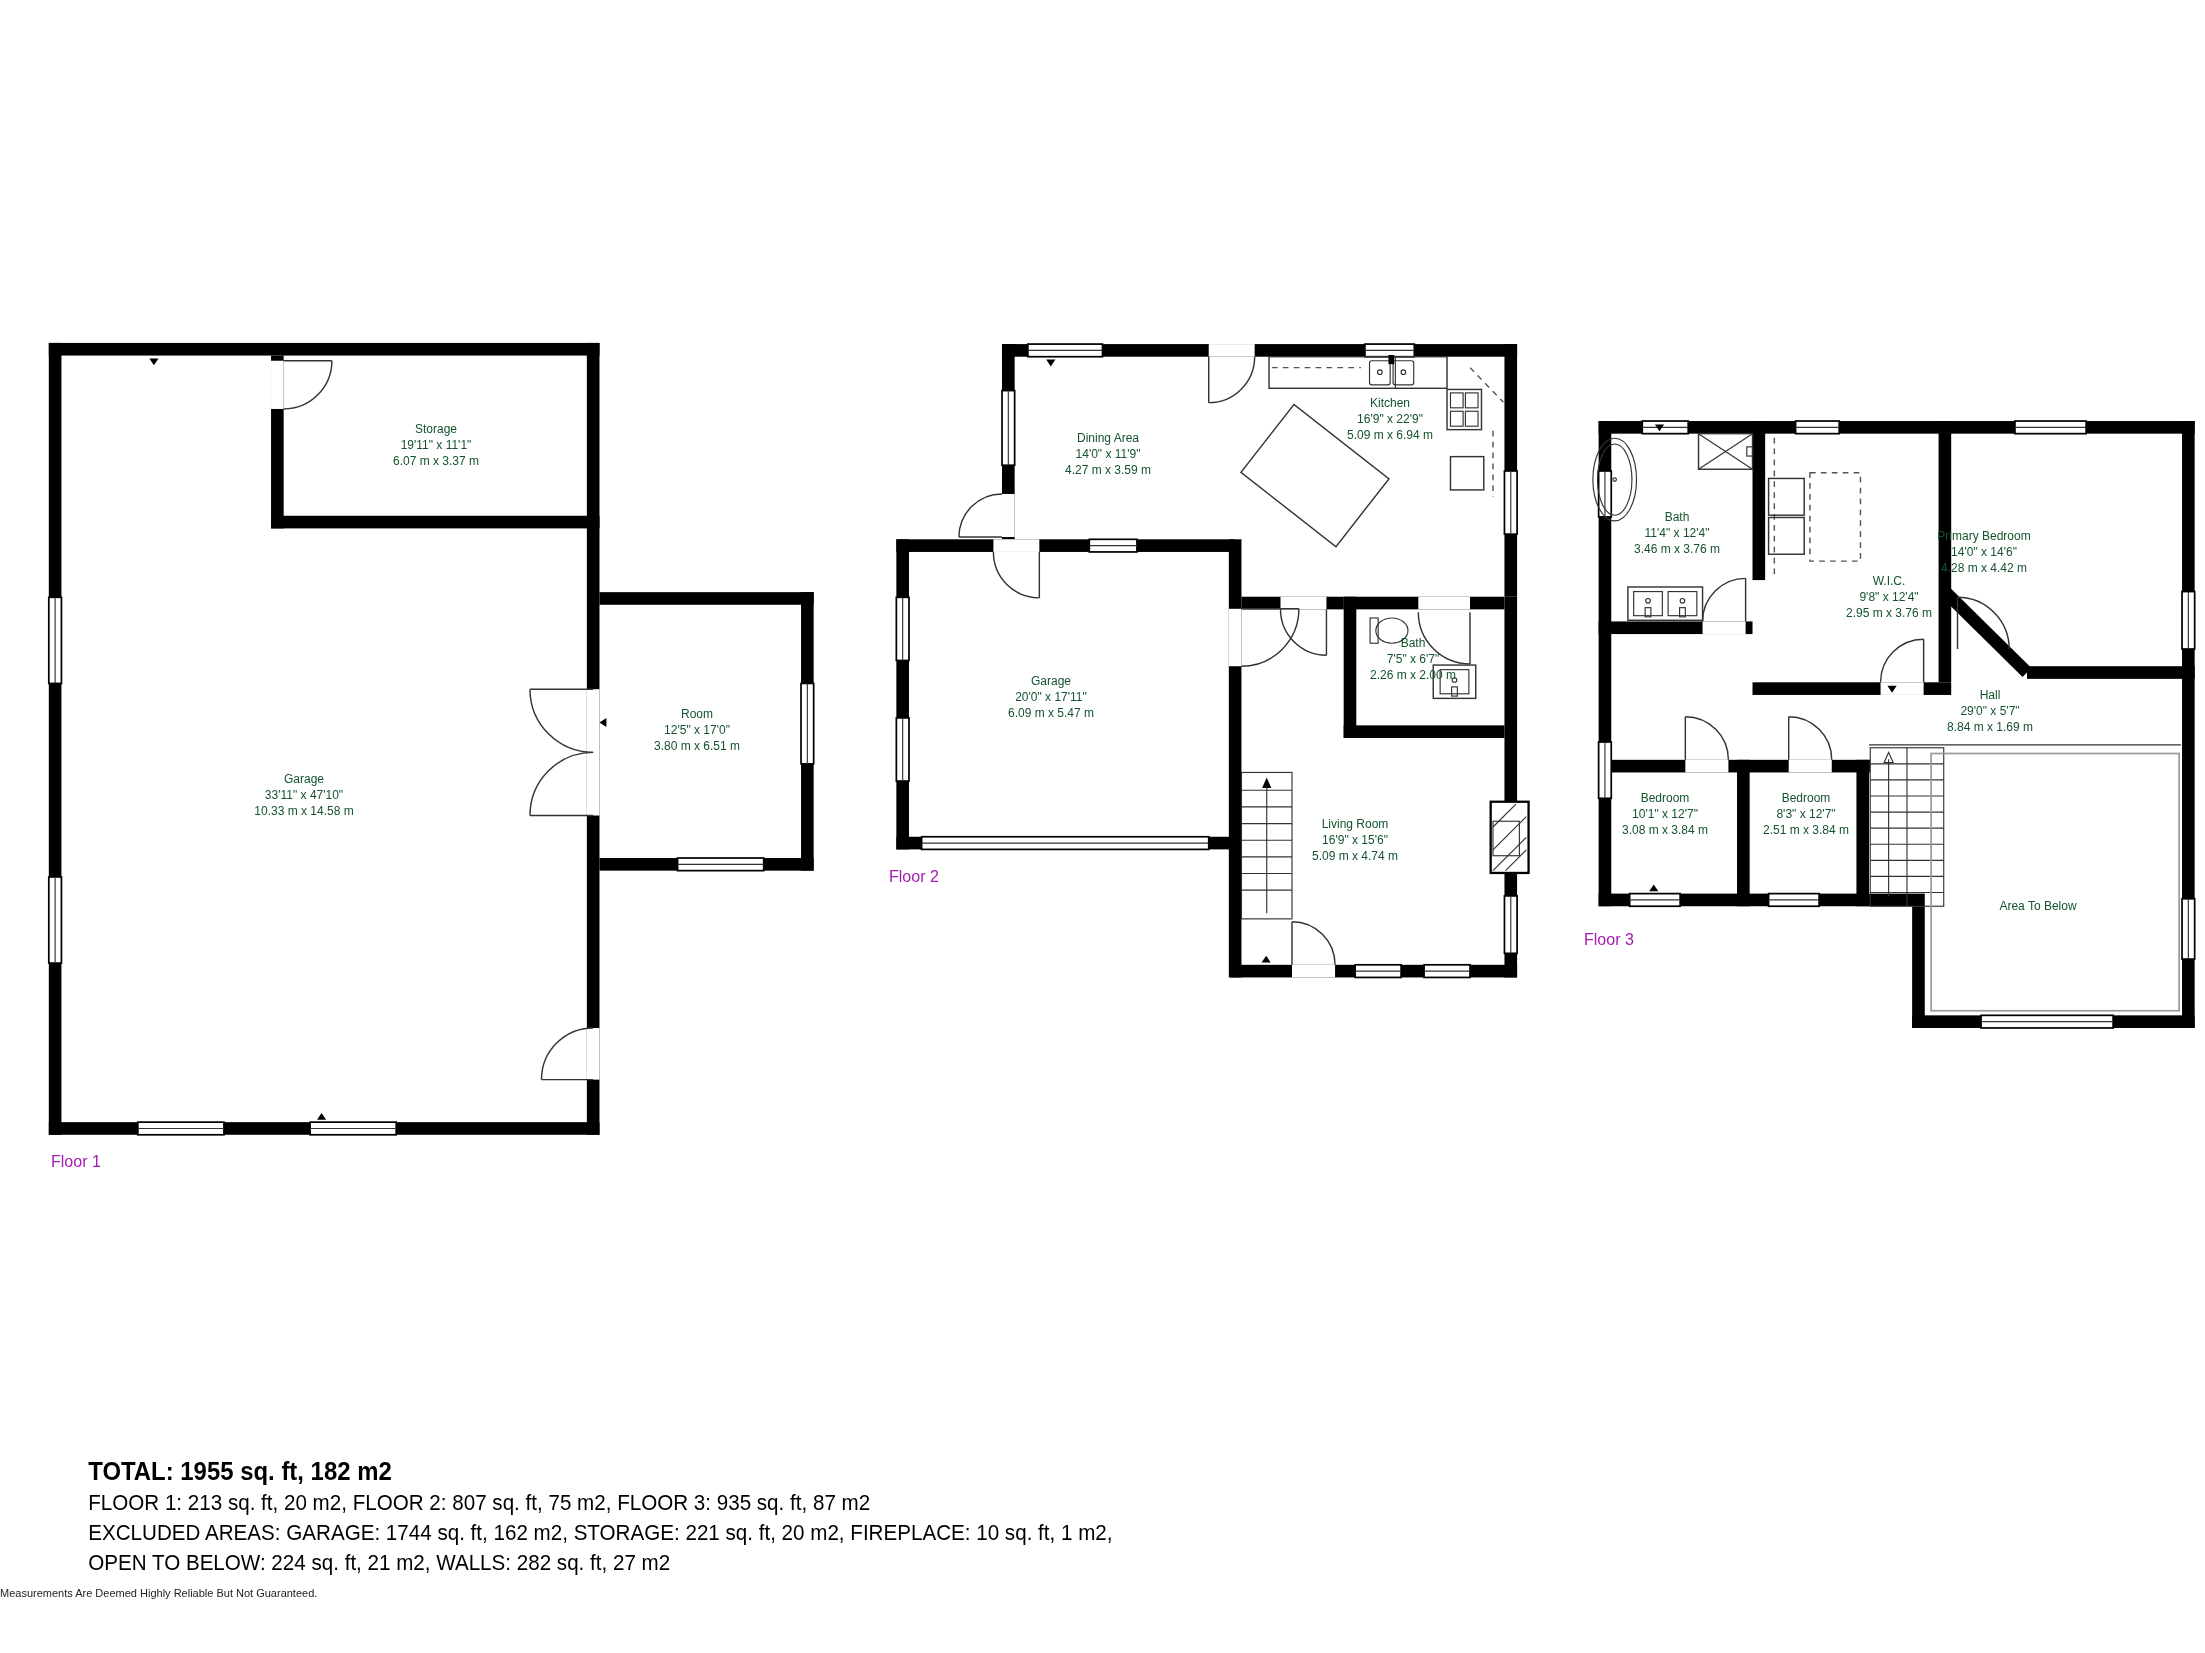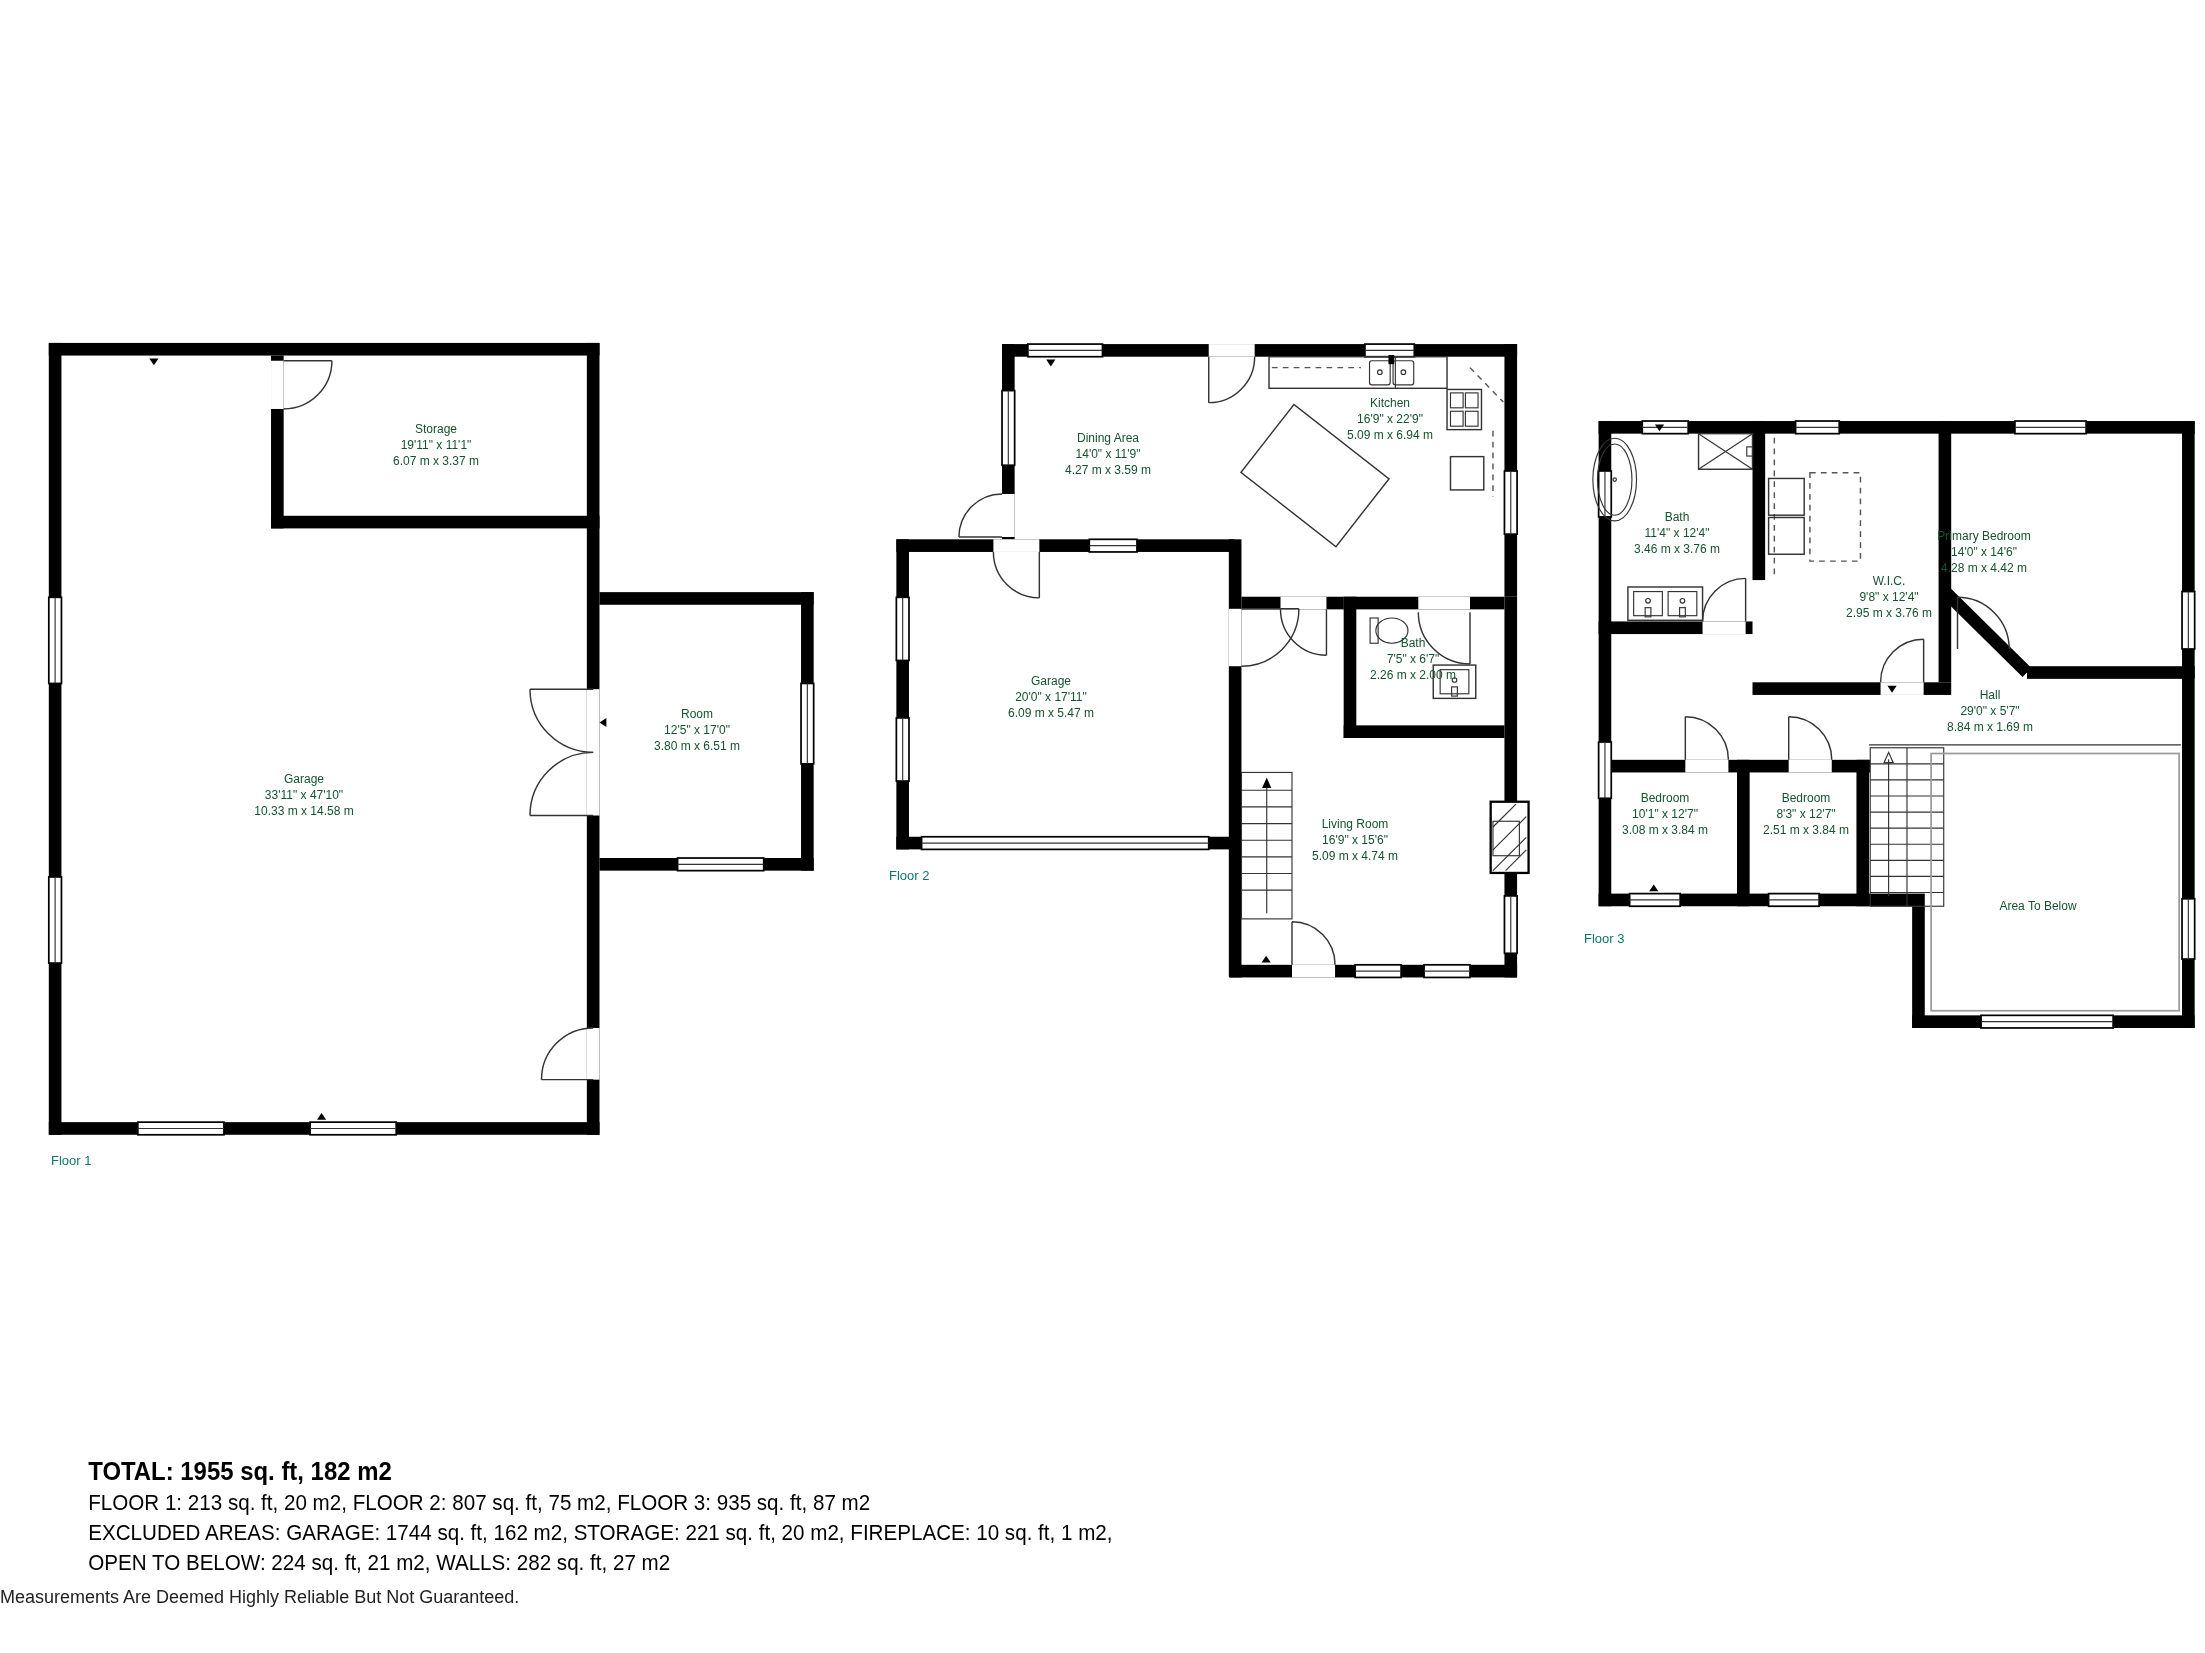--- a/index.html
+++ b/index.html
@@ -10,25 +10,25 @@
   .op{fill:#fff;stroke:none;}
   .winr{fill:#fff;stroke:#000;stroke-width:3;}
   .t{fill:none;stroke:#333;stroke-width:2.5;}
   .t2{fill:none;stroke:#333;stroke-width:2;}
   .arc{fill:none;stroke:#333;stroke-width:2.5;}
   .dash{fill:none;stroke:#555;stroke-width:2.5;stroke-dasharray:10 9;}
   .gray{fill:none;stroke:#9a9a9a;stroke-width:3;}
   .mk{fill:#000;stroke:none;}
   .room-label{position:absolute;transform:translate(-50%,-50%);text-align:center;
       color:#14532d;font-size:12px;line-height:16px;white-space:nowrap;}
-  .floor-label{position:absolute;font-size:13px;color:#0f766e;}
+  .floor-label{position:absolute;font-size:16px;color:#a21caf;}
   .summary{position:absolute;left:0;right:0;top:1455px;text-align:left;color:#000;}
   .sum-total{font-size:26px;font-weight:bold;line-height:33px;transform:scaleX(0.92);}
   .sum-line{font-size:22.4px;line-height:30px;transform:scaleX(0.92);}
-  .disclaimer{font-size:18px;color:#222;margin-top:9.2px;}
+  .disclaimer{font-size:11px;color:#222;margin-top:9.2px;}
 </style>
 </head>
 <body>
 
 <div id="page">
 
 <svg width="2205" height="1654" viewBox="0 0 3840 2880">
 
   <g>
 

